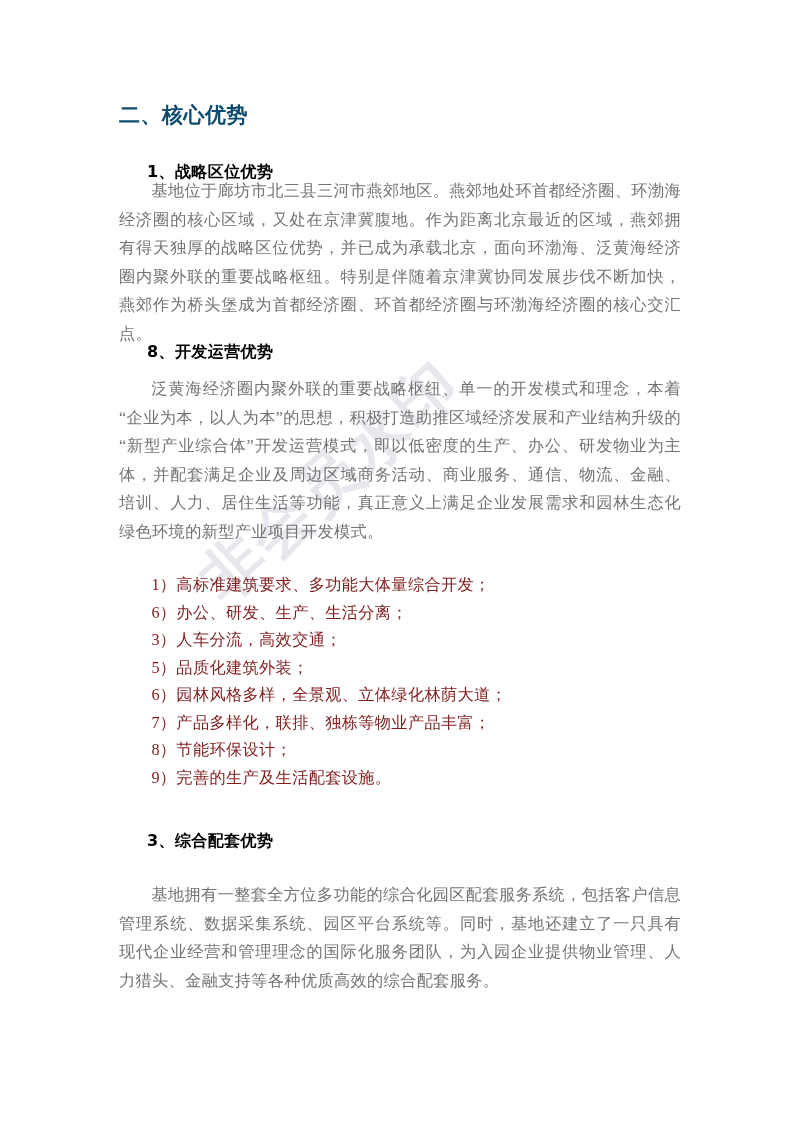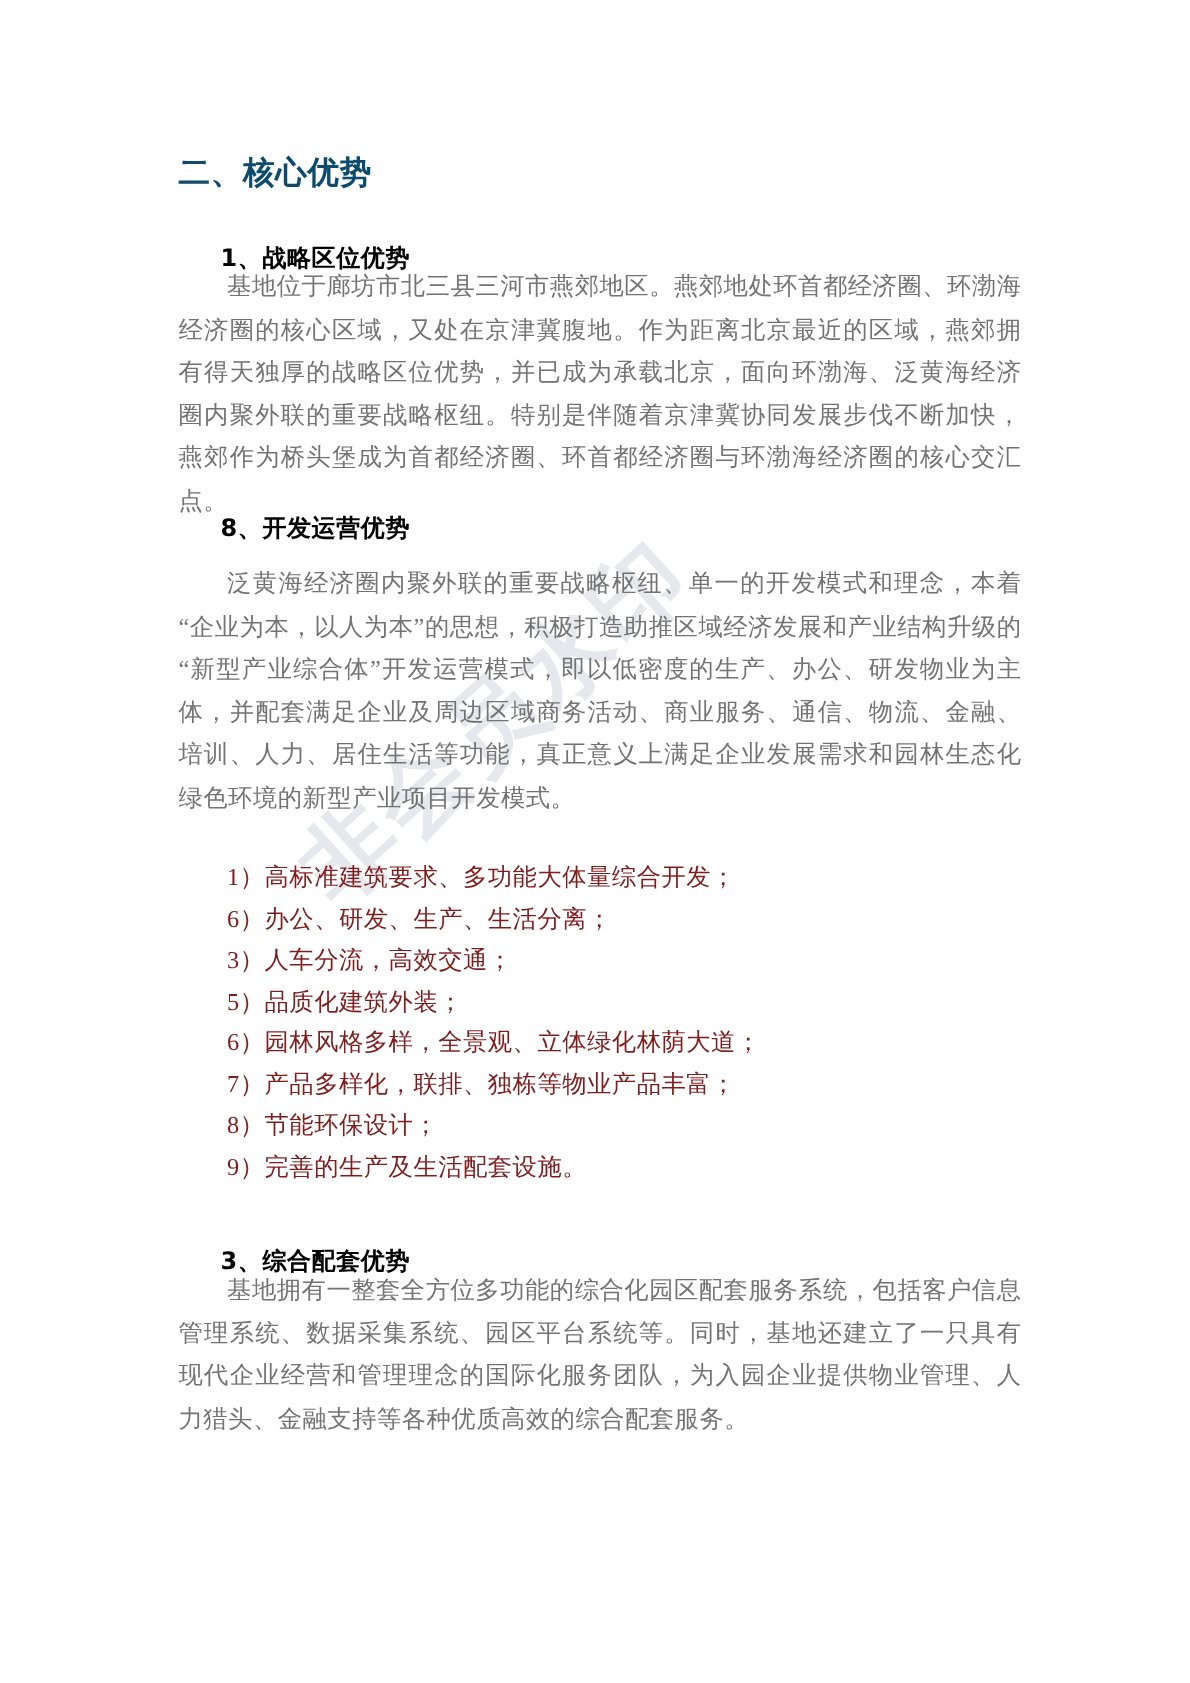--- a/index.html
+++ b/index.html
@@ -148,16 +148,16 @@
       <div class="li">3）人车分流，高效交通；</div>
       <div class="li">5）品质化建筑外装；</div>
       <div class="li">6）园林风格多样，全景观、立体绿化林荫大道；</div>
       <div class="li">7）产品多样化，联排、独栋等物业产品丰富；</div>
       <div class="li">8）节能环保设计；</div>
       <div class="li">9）完善的生产及生活配套设施。</div>
     </div>
 
     <div class="block h-sub" style="top:828px;">3、综合配套优势</div>
 
-    <div class="block para" style="top:847px;font-family:Liberation Mono, monospace;">基地拥有一整套全方位多功能的综合化园区配套服务系统，包括客户信息管理系统、数据采集系统、园区平台系统等。同时，基地还建立了一只具有现代企业经营和管理理念的国际化服务团队，为入园企业提供物业管理、人力猎头、金融支持等各种优质高效的综合配套服务。</div>
+    <div class="block para" style="top:881px;">基地拥有一整套全方位多功能的综合化园区配套服务系统，包括客户信息管理系统、数据采集系统、园区平台系统等。同时，基地还建立了一只具有现代企业经营和管理理念的国际化服务团队，为入园企业提供物业管理、人力猎头、金融支持等各种优质高效的综合配套服务。</div>
 
   </div>
 </div>
 
 </body></html>

